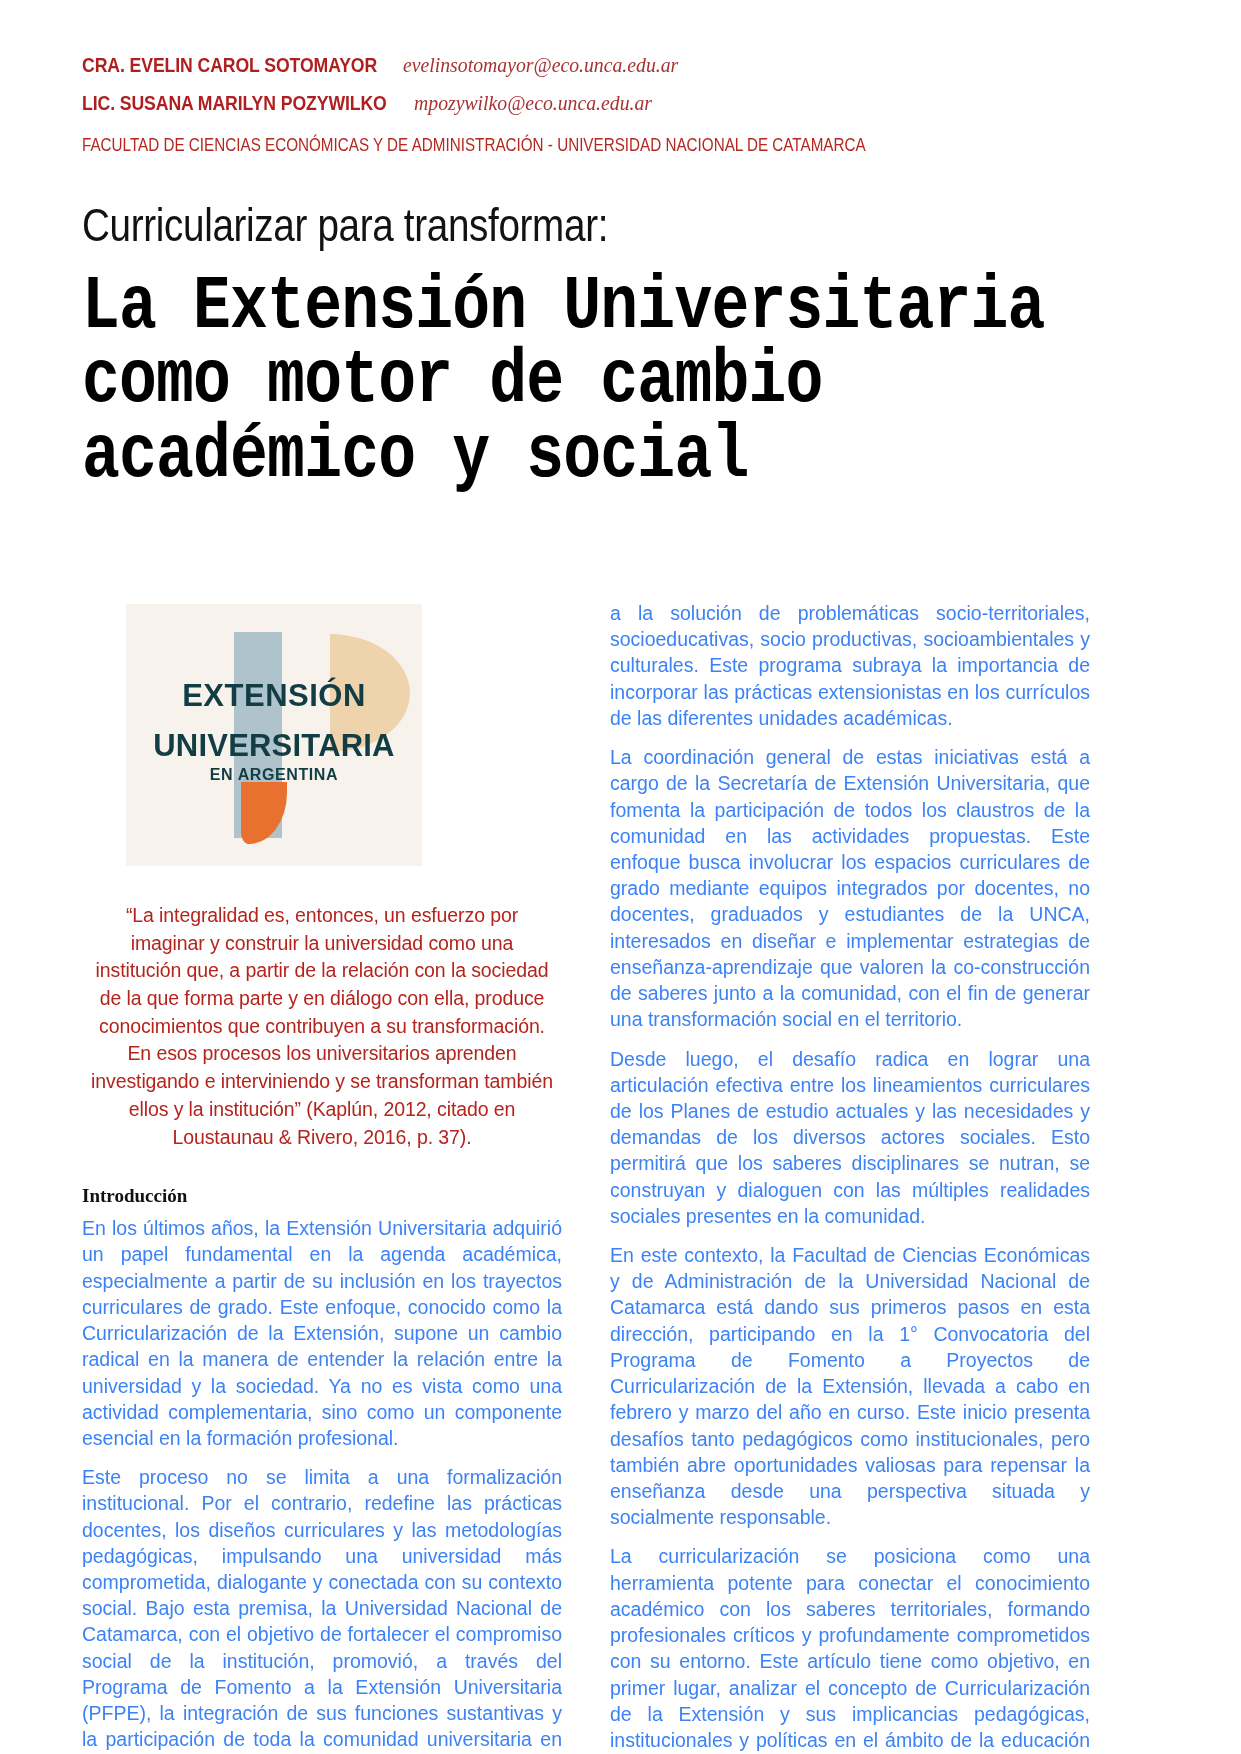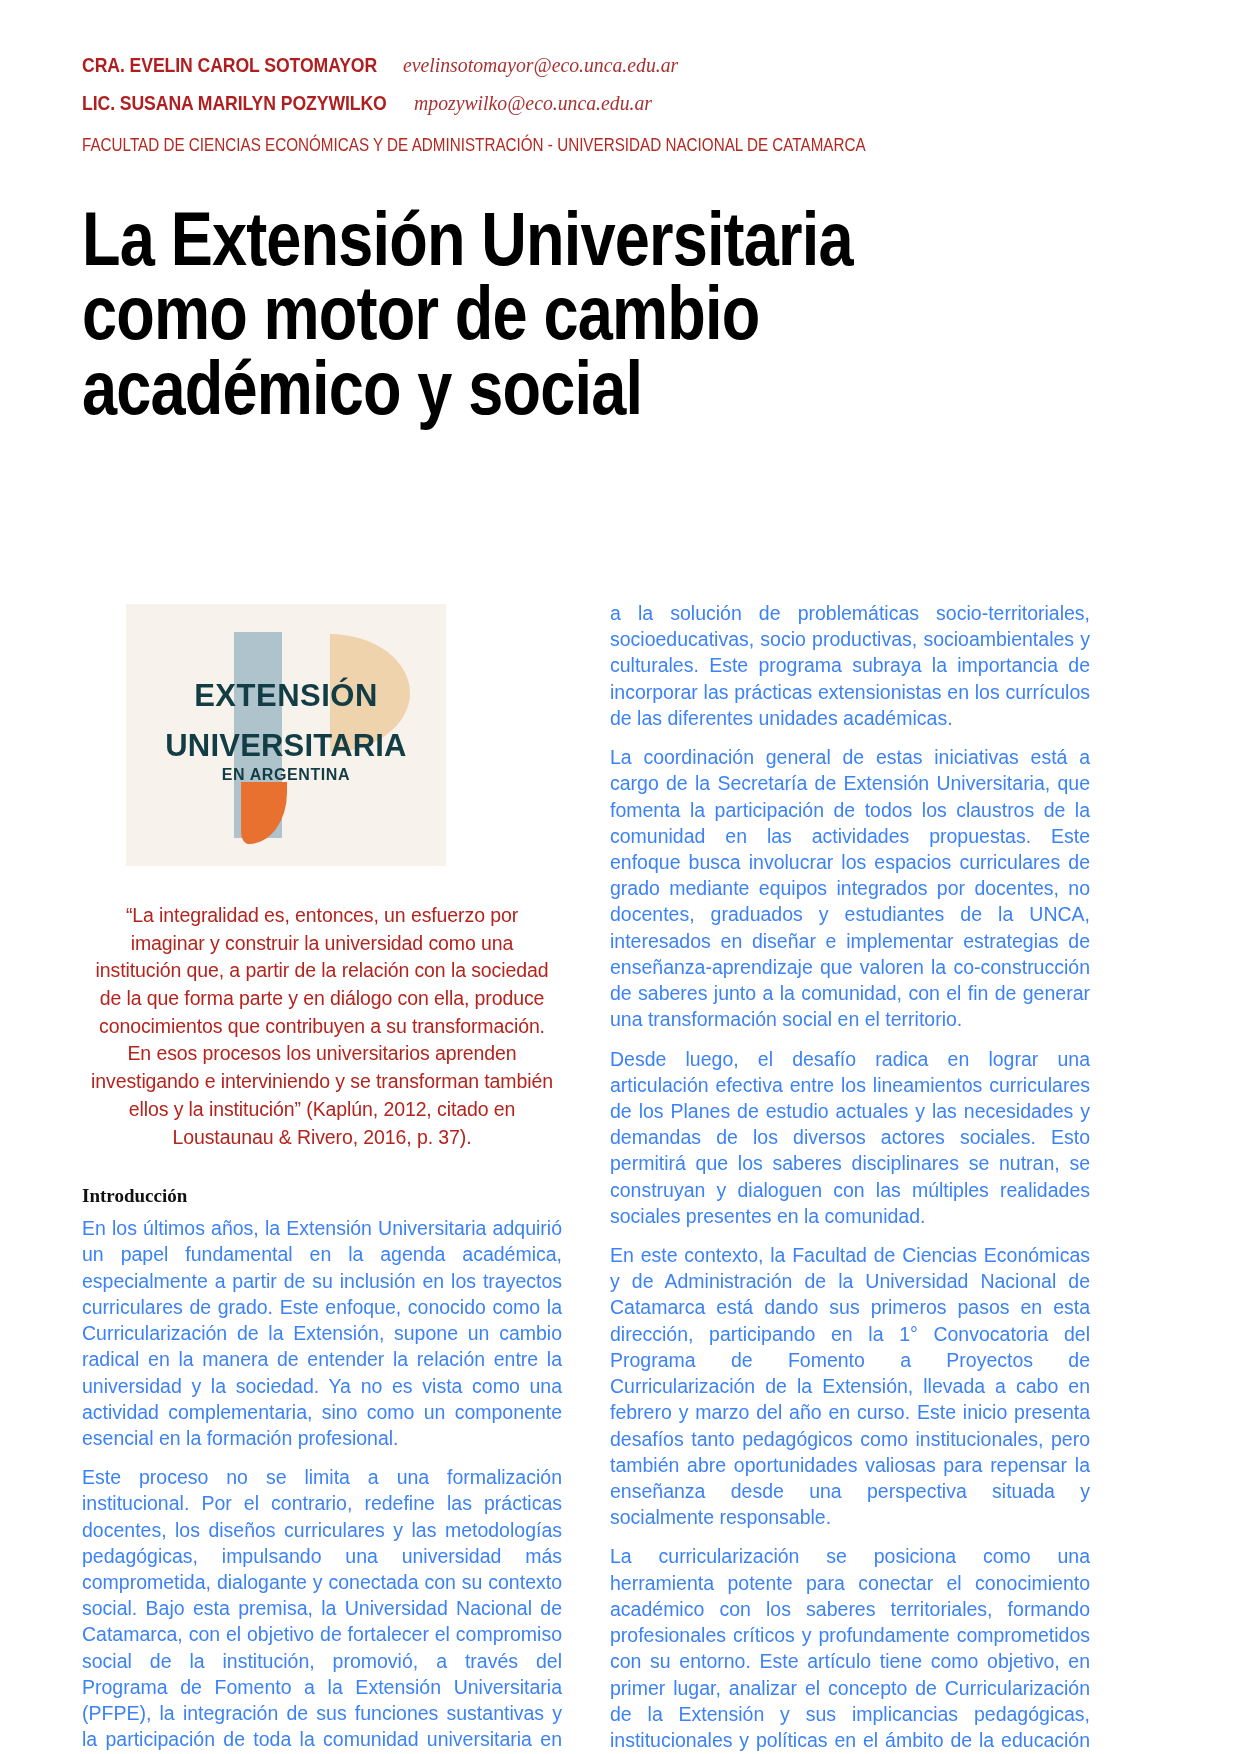--- a/index.html
+++ b/index.html
@@ -78,21 +78,21 @@
     font-weight: normal;
     color: #121212;
     line-height: 1.0;
     letter-spacing: -0.4px;
     transform: scaleX(0.84);
     transform-origin: left center;
     display: inline-block;
     white-space: nowrap;
   }
   .main-title {
-    font-family: Liberation Sans, sans-serif;
+    font-family: Liberation Mono, monospace;
     font-weight: bold;
     font-size: 76px;
     line-height: 0.98;
     color: #000000;
     letter-spacing: -1px;
     margin-top: 22px;
   }
   .main-title .tl {
     display: block;
     transform: scaleX(0.83);
@@ -109,21 +109,21 @@
     display: flex;
     gap: 48px;
   }
   .col {
     width: 480px;
     flex: 0 0 480px;
   }
 
   
   .figure {
-    width: 320px;
+    width: 296px;
     height: 262px;
     margin: 4px 0 0 44px;
     background: #f7f3ec;
     position: relative;
     overflow: hidden;
   }
   .fig-bar {
     position: absolute;
     left: 108px;
     top: 28px;
@@ -213,20 +213,23 @@
     <div class="byline-row">
       <span class="byline-name">LIC. SUSANA MARILYN POZYWILKO</span><span class="byline-email">mpozywilko@eco.unca.edu.ar</span>
     </div>
 
     <div>
       <span class="affiliation">FACULTAD DE CIENCIAS ECONÓMICAS Y DE ADMINISTRACIÓN - UNIVERSIDAD NACIONAL DE CATAMARCA</span>
     </div>
   </div>
 
   <div class="title-zone">
+    <div>
+      <span class="kicker">Curricularizar para transformar:</span>
+    </div>
     <h1 class="main-title">
       <span class="tl">La Extensión Universitaria</span>
       <span class="tl">como motor de cambio</span>
       <span class="tl">académico y social</span>
     </h1>
   </div>
 
   <div class="columns">
 
     <div class="col left-col">

